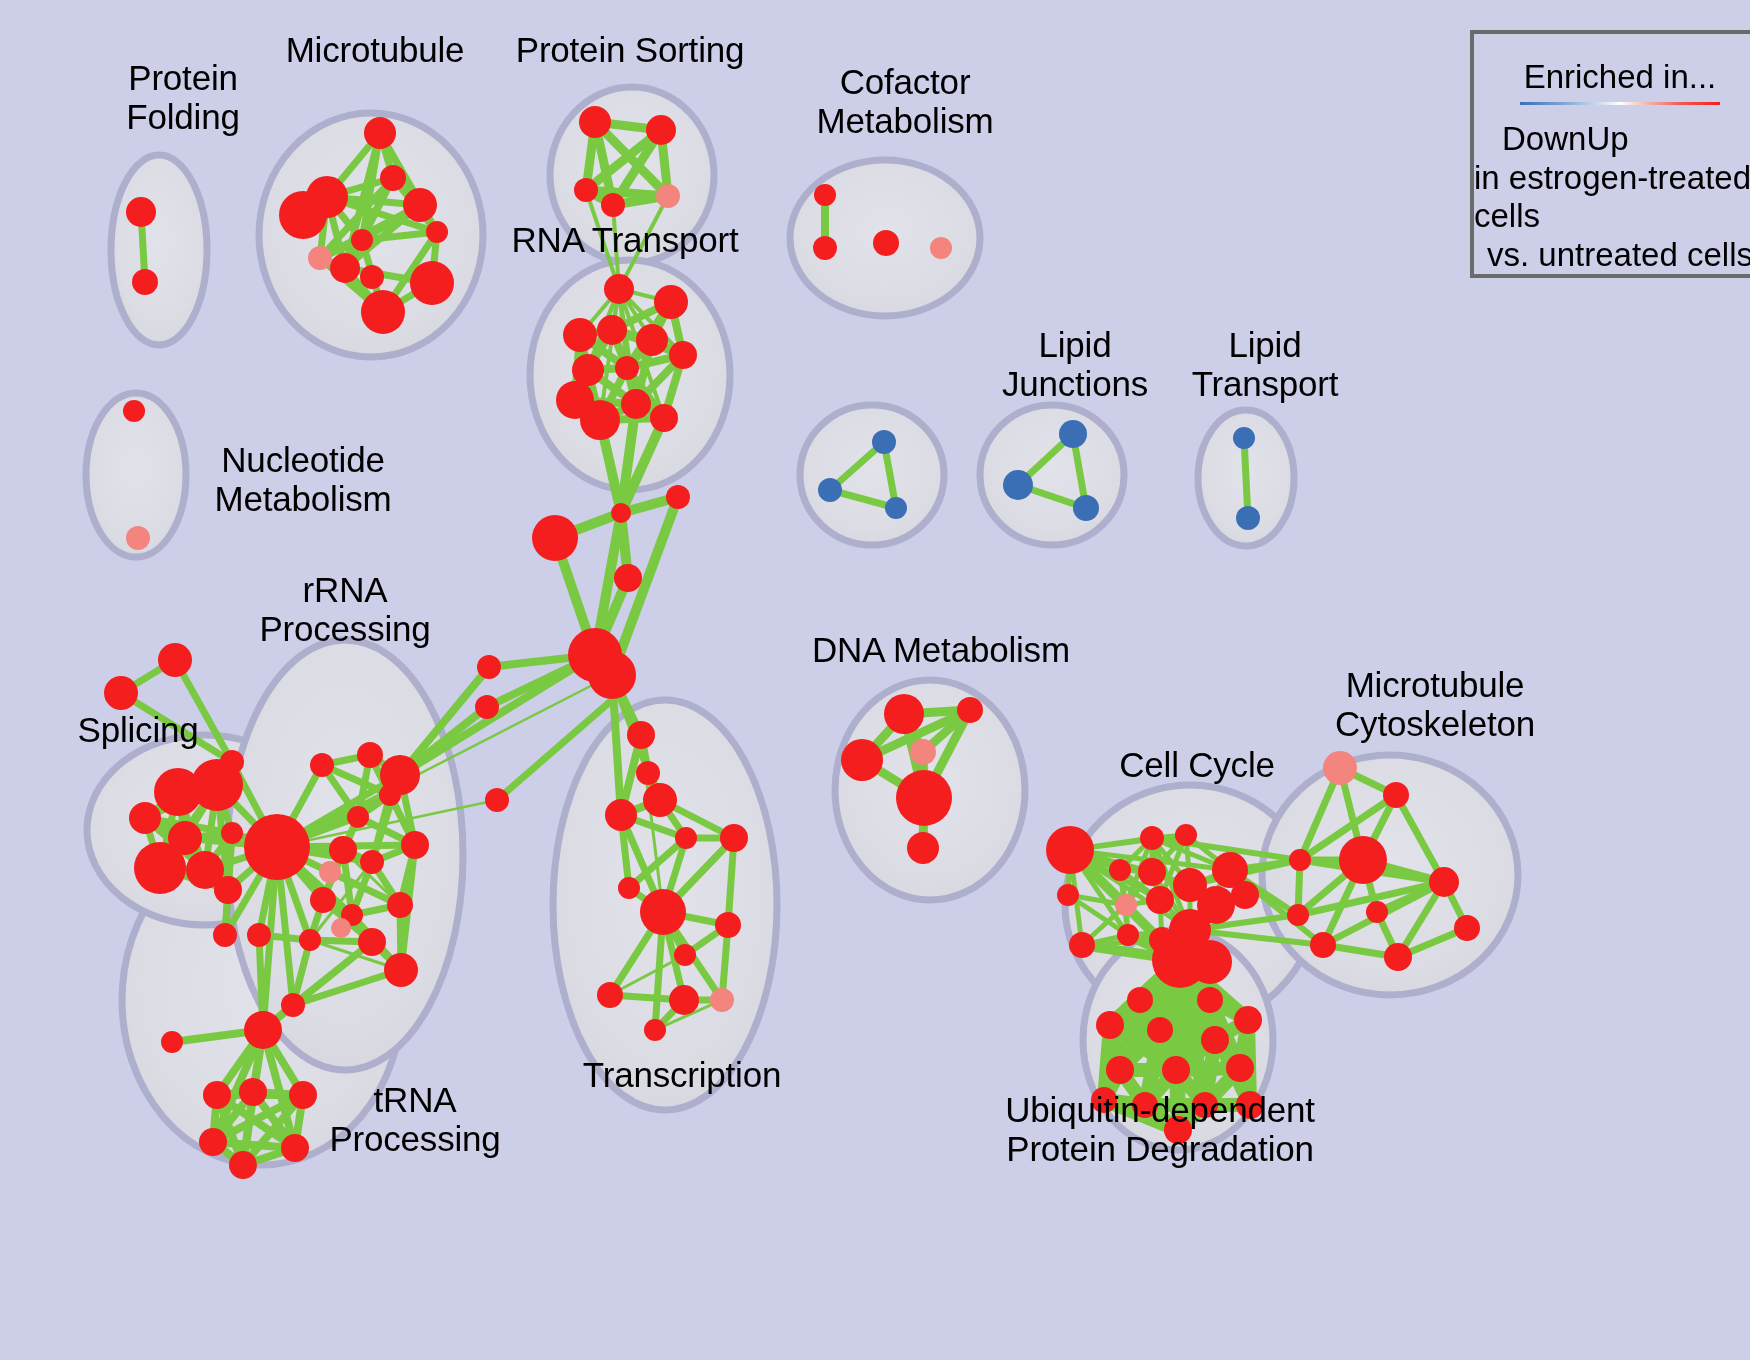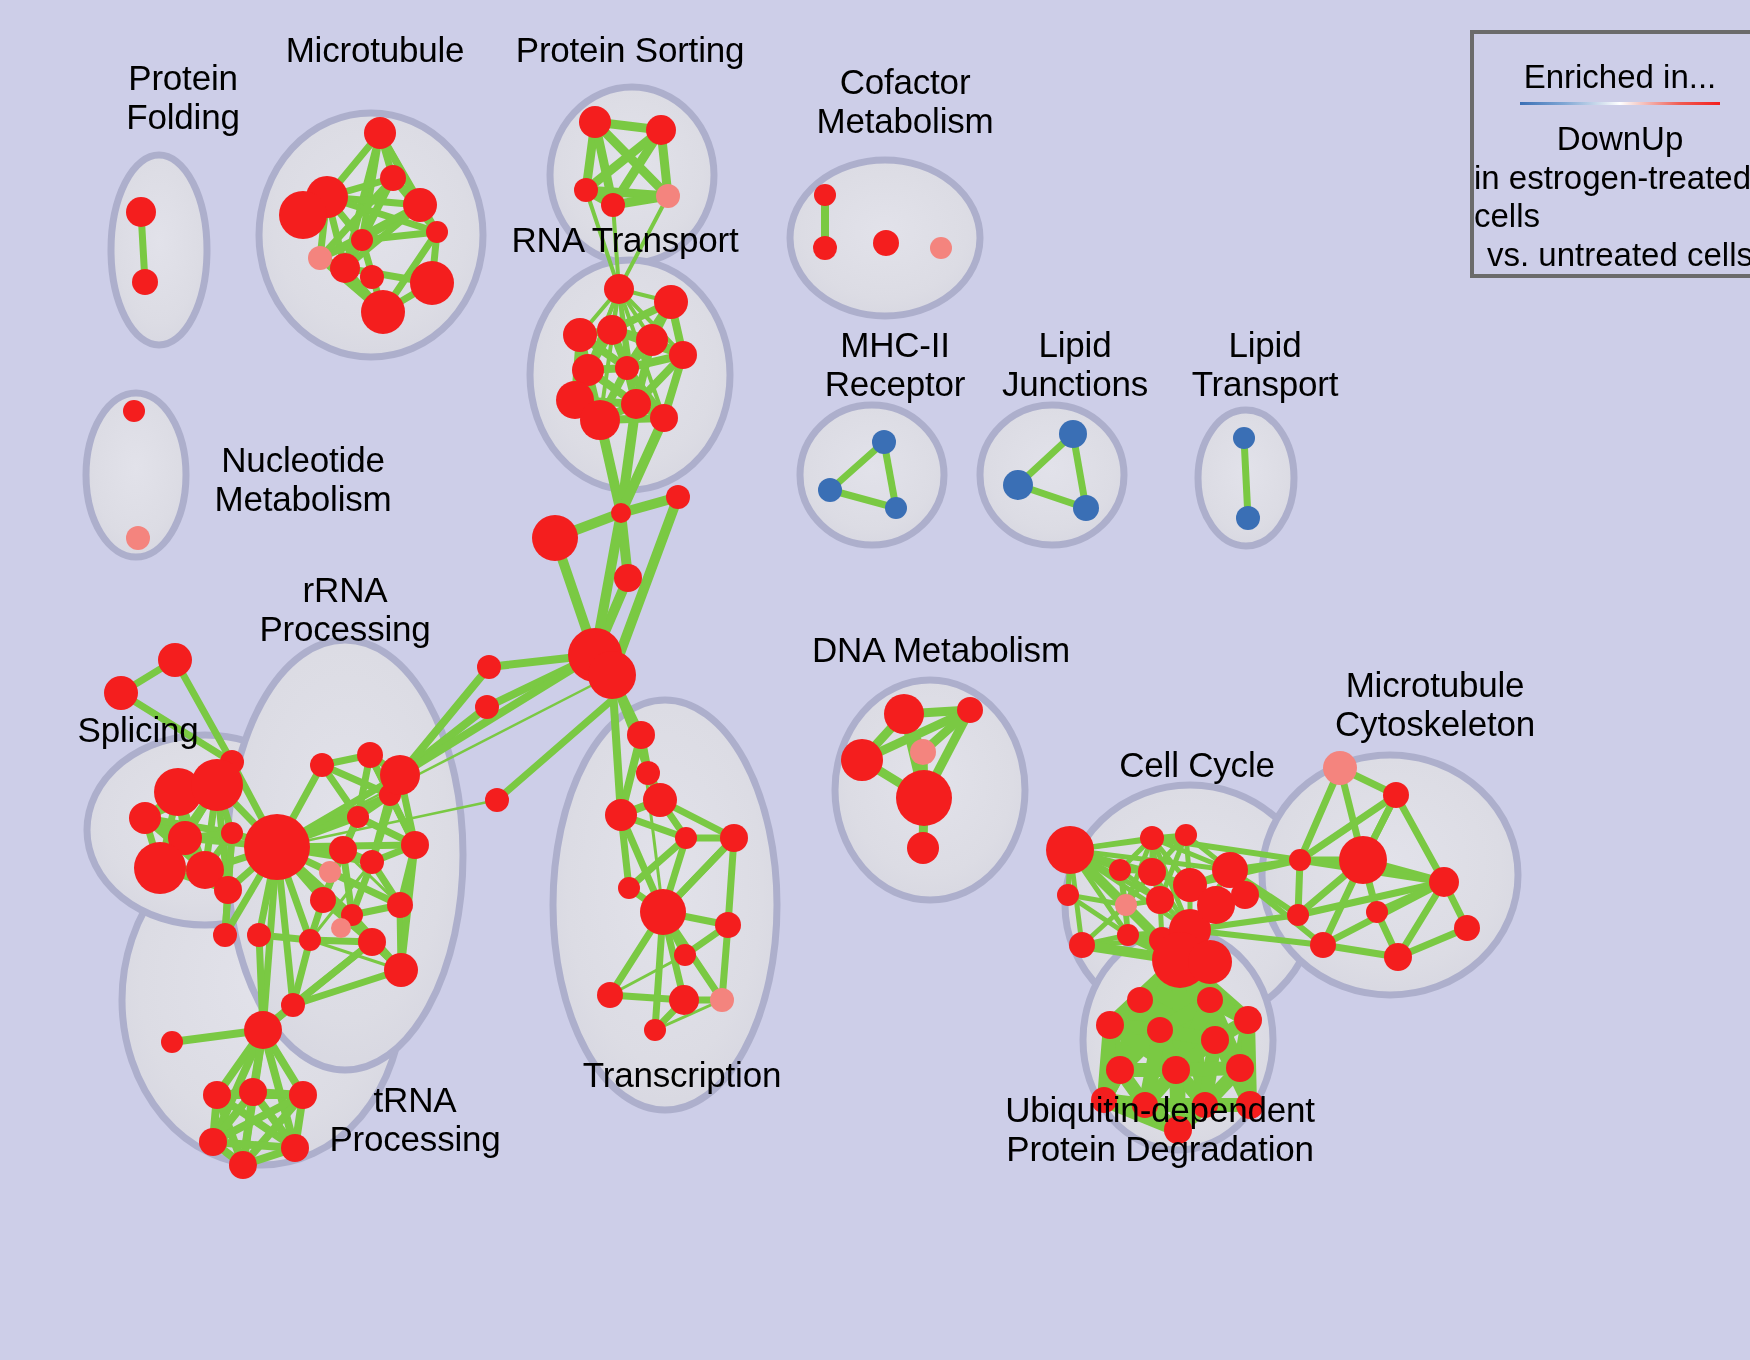--- a/index.html
+++ b/index.html
@@ -30,21 +30,21 @@
     border:4px solid #6b6b6b;
     box-sizing:border-box;
     display:flex;flex-direction:column;align-items:center;
     padding-top:24px;
   }
   #legend .lg-title{font-size:33px;color:#000;}
   #lg-bar{
     width:200px;height:57px;margin-top:6px;
     background:linear-gradient(to right,#3a6fb5 0%,#7fa6d4 22%,#d9e4f0 42%,#ffffff 50%,#f6d5d2 58%,#ef5b52 80%,#f41e1e 100%);
   }
-  #lg-ends{width:236px;display:flex;justify-content:center;margin-top:15px;}
+  #lg-ends{width:236px;display:flex;justify-content:flex-start;margin-top:15px;}
   #lg-ends span{font-size:33px;color:#000;}
   .lg-sub{font-size:33px;color:#000;margin-top:1px;}
 </style>
 </head>
 <body>
 
 <div id="stage">
 
   <svg class="net" viewBox="0 0 1750 1360" preserveAspectRatio="none">
     <defs>
@@ -735,22 +735,20 @@
     </g>
   </svg>
 
   <div class="cl-label" style="left:83px;top:58px;width:200px;">Protein
 Folding</div>
   <div class="cl-label" style="left:280px;top:30px;width:190px;">Microtubule</div>
   <div class="cl-label" style="left:505px;top:30px;width:250px;">Protein Sorting</div>
   <div class="cl-label" style="left:790px;top:62px;width:230px;">Cofactor
 Metabolism</div>
   <div class="cl-label" style="left:500px;top:220px;width:250px;">RNA Transport</div>
-  <div class="cl-label" style="left:795px;top:325px;width:200px;">MHC-II
-Receptor</div>
   <div class="cl-label" style="left:975px;top:325px;width:200px;">Lipid
 Junctions</div>
   <div class="cl-label" style="left:1165px;top:325px;width:200px;">Lipid
 Transport</div>
   <div class="cl-label" style="left:193px;top:440px;width:220px;">Nucleotide
 Metabolism</div>
   <div class="cl-label" style="left:245px;top:570px;width:200px;">rRNA
 Processing</div>
   <div class="cl-label" style="left:58px;top:710px;width:160px;">Splicing</div>
   <div class="cl-label" style="left:812px;top:630px;width:250px;">DNA Metabolism</div>

